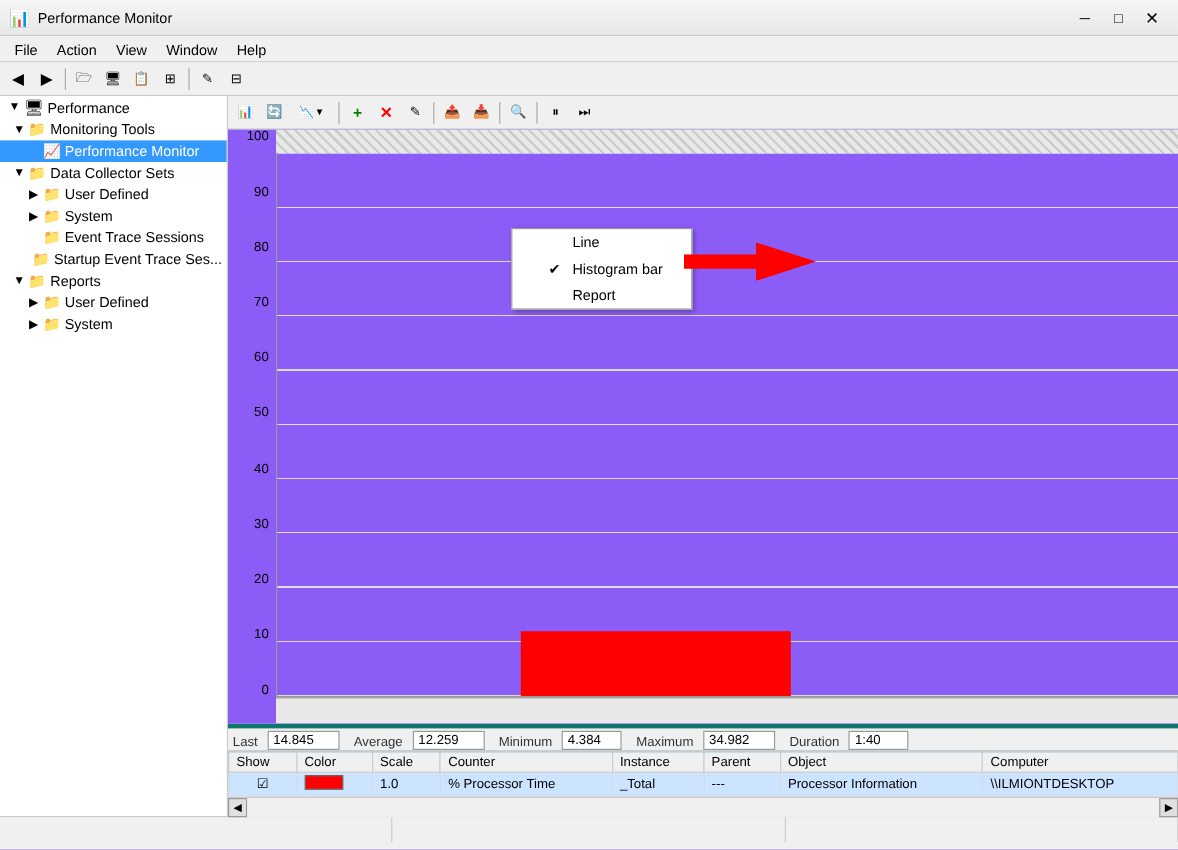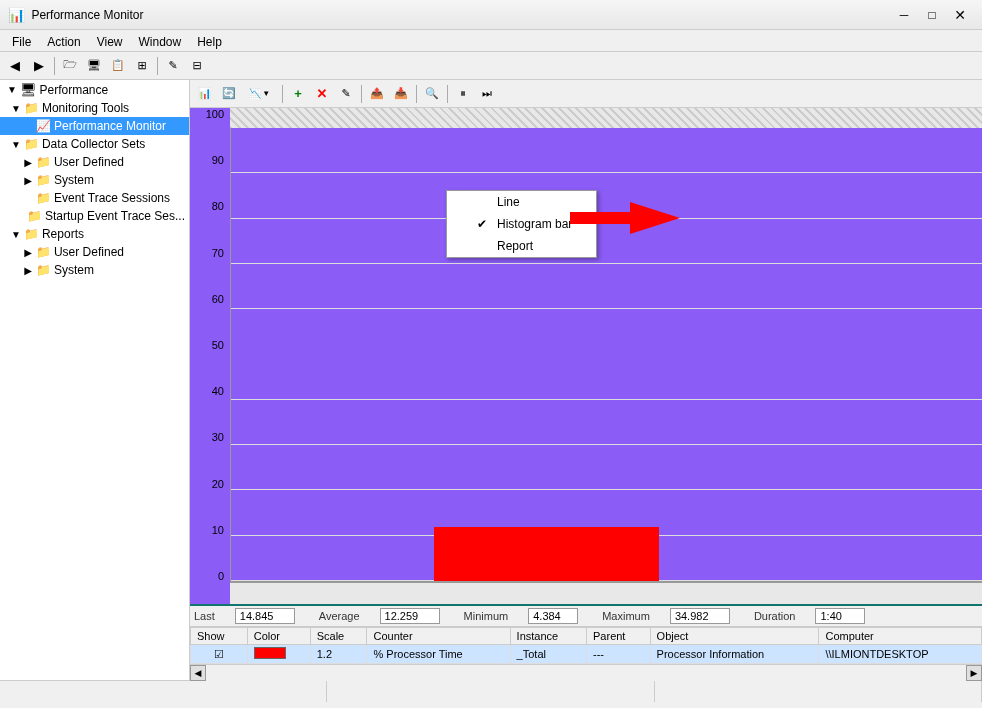--- a/index.html
+++ b/index.html
@@ -61,43 +61,43 @@
     }
     .chart-hatch {
       position: absolute; top: 0; left: 40px; right: 0; height: 20px;
       background: repeating-linear-gradient(
         45deg, #ccc 0px, #ccc 2px, #e8e8e8 2px, #e8e8e8 6px
       );
     }
 
     
     .status-bar {
-      height: 22px; background: #f0f0f0; border-top: 2px solid #0f766e;
-      display: flex; align-items: center; font-size: 11px; padding: 0 4px; gap: 16px;
+      height: 22px; background: #f0f0f0; border-top: 4px solid #0f766e;
+      display: flex; align-items: flex-end; font-size: 11px; padding: 0 4px; gap: 4px;
     }
     .stat-label { color: #333; margin-right: 4px; }
     .stat-input { border: 1px solid #999; padding: 0 4px; height: 16px; font-size: 11px; background: white; min-width: 50px; }
 
     
     .data-table { width: 100%; border-collapse: collapse; font-size: 11px; }
     .data-table th {
       background: #f0f0f0; border: 1px solid #ccc; padding: 2px 6px;
       text-align: left; font-weight: normal;
     }
     .data-table td {
       border: 1px solid #ddd; padding: 2px 6px; white-space: nowrap;
     }
     .data-table tr:nth-child(even) { background: #f9f9f9; }
     .data-table tr.selected td { background: #cce4ff; }
     .color-swatch { width: 30px; height: 12px; display: inline-block; }
     .checkbox-cell { text-align: center; }
 
     
     .dropdown-menu {
-      position: absolute; top: 110px; left: 256px;
+      position: absolute; top: 110px; left: 236px;
       background: white; border: 1px solid #999; box-shadow: 2px 2px 4px rgba(0,0,0,0.3);
       z-index: 100; min-width: 140px;
     }
     .dropdown-item {
       padding: 4px 24px 4px 30px; cursor: pointer; display: flex; align-items: center; font-size: 12px;
     }
 
     
     .scroll-area {
       height: 16px; background: #f0f0f0; border-top: 1px solid #ccc;
@@ -319,21 +319,21 @@
             <th>Object</th>
             <th>Computer</th>
           </tr>
         </thead>
         <tbody>
           <tr class="selected">
             <td class="checkbox-cell">☑</td>
             <td>
               <span class="color-swatch" style="background:red; display:inline-block; width:32px; height:12px; border:1px solid #666;"></span>
             </td>
-            <td>1.2</td>
+            <td>1.0</td>
             <td>% Processor Time</td>
             <td>_Total</td>
             <td>---</td>
             <td>Processor Information</td>
             <td>\\ILMIONTDESKTOP</td>
           </tr>
         </tbody>
       </table>
     </div>
 

